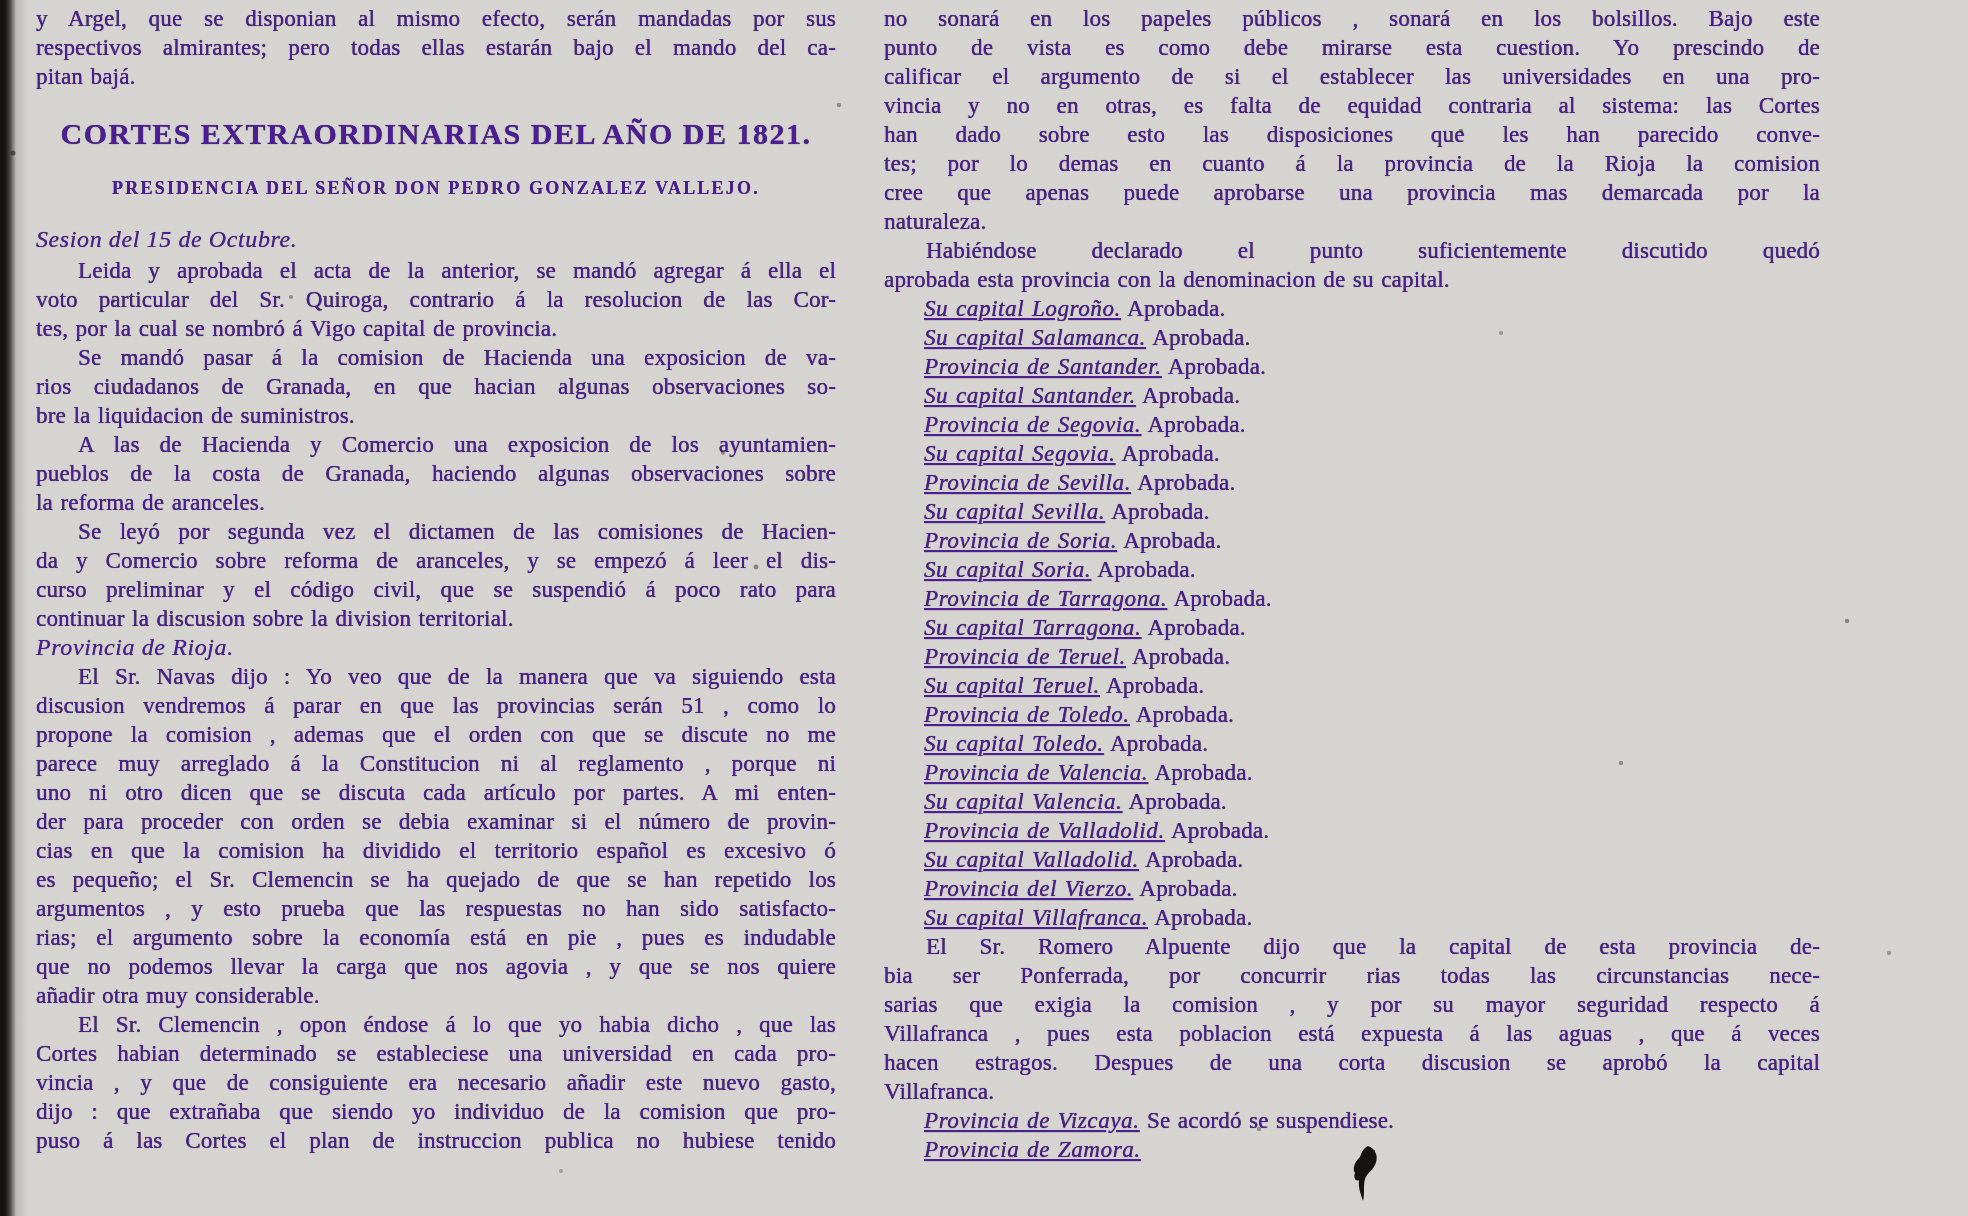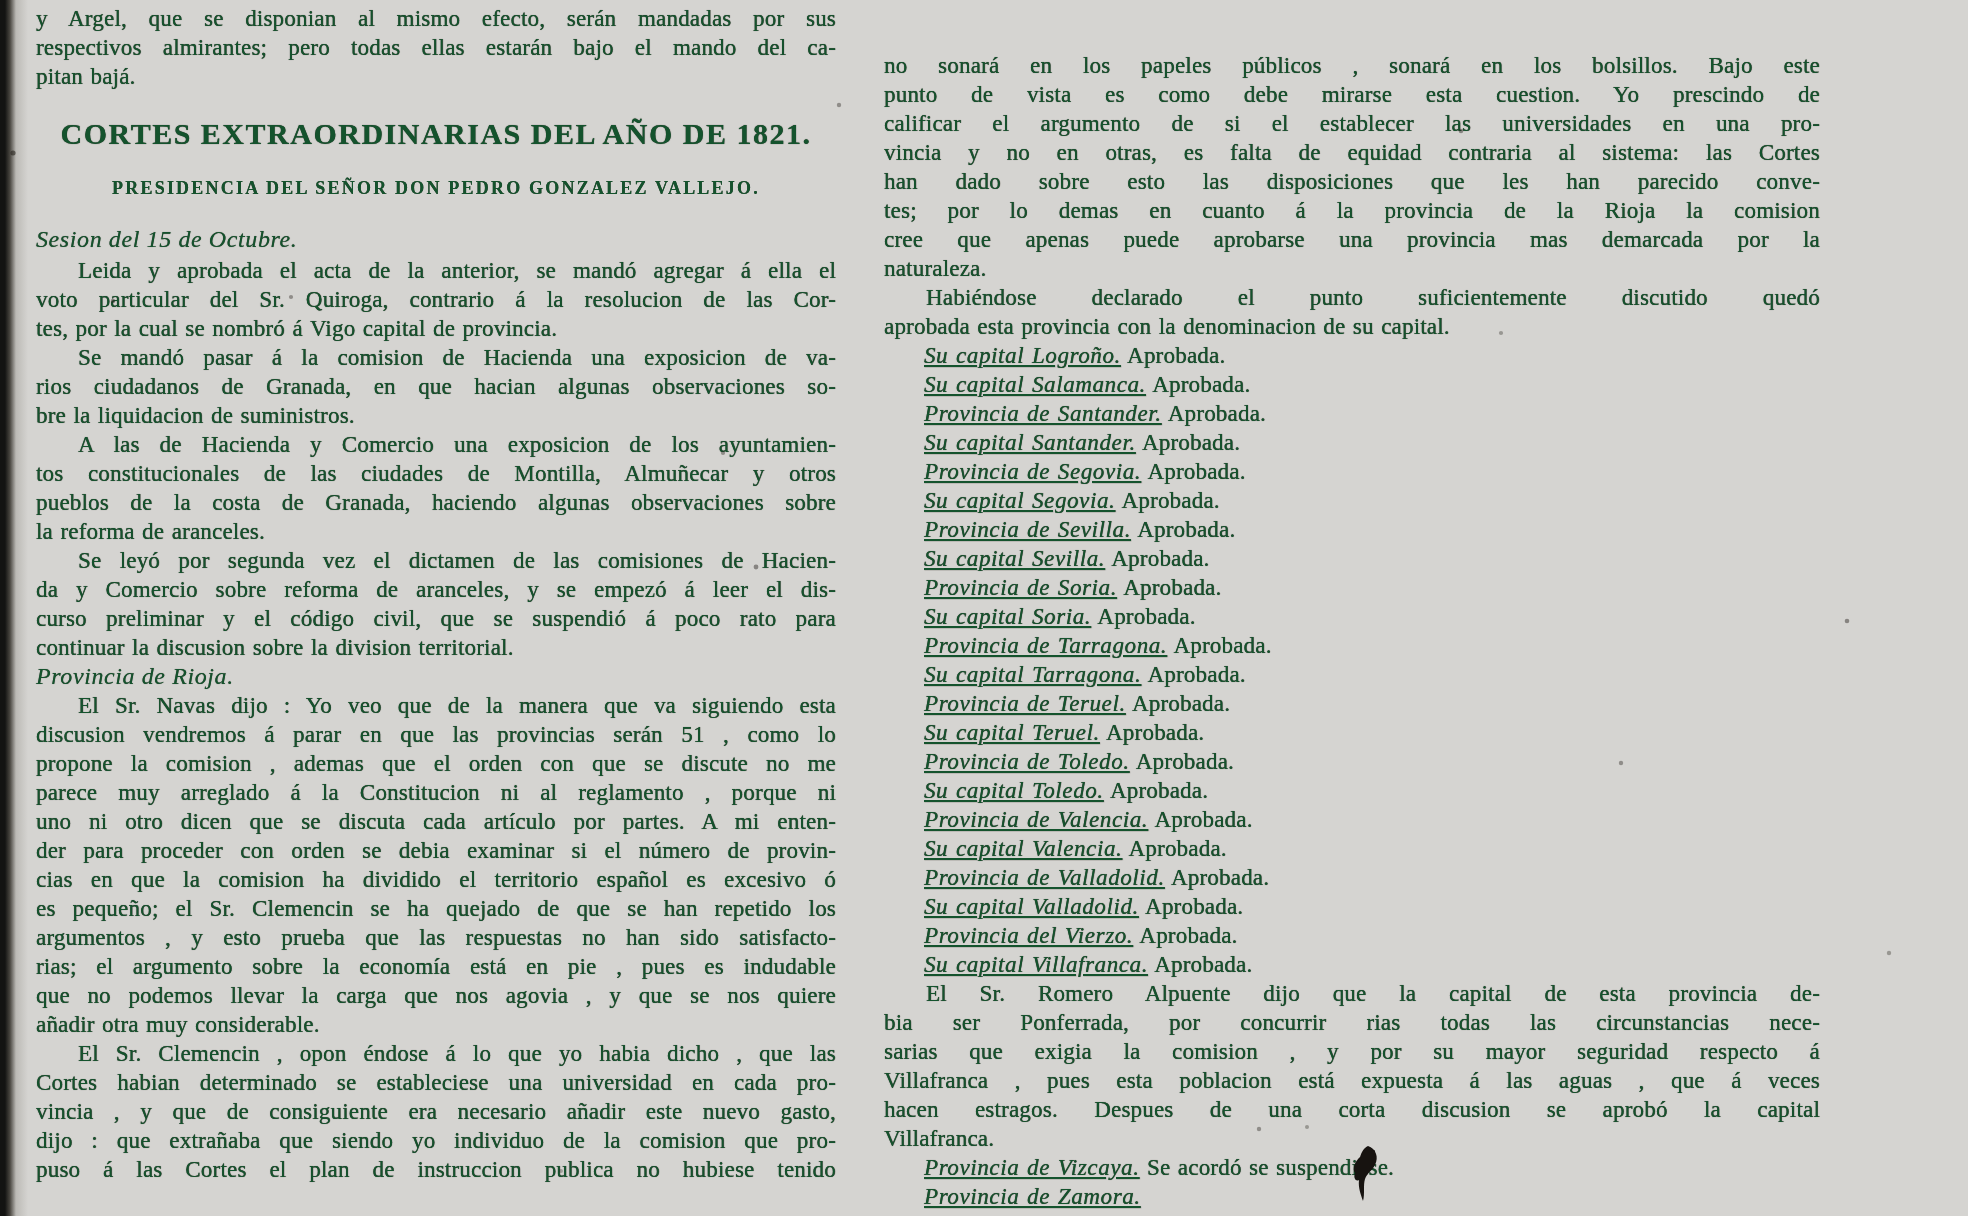--- a/index.html
+++ b/index.html
@@ -1,26 +1,26 @@
 <!DOCTYPE html>
 <html><head>
 <meta charset="utf-8">
 <style>
   html,body{margin:0;padding:0;background:#d5d4d1;}
   .page{
     position:relative;width:1968px;height:1216px;background:#d5d4d1;overflow:hidden;
-    font-family:"Liberation Serif","DejaVu Serif",serif;color:#14532d;
+    font-family:"Liberation Serif","DejaVu Serif",serif;color:#4c1d95;
   }
   .scan-edge{
     position:absolute;left:0;top:0;width:28px;height:100%;
     background:linear-gradient(90deg,#131312 0px,#131312 5px,#4a4741 10px,rgba(140,137,130,.35) 16px,rgba(213,212,209,0) 28px);
   }
   .col{position:absolute;top:4px;}
   .col-left{left:36px;width:800px;}
-  .col-right{left:884px;width:936px;margin-top:47px;}
+  .col-right{left:884px;width:936px;}
   .line{
     font-size:23px;line-height:29px;
     text-align:justify;text-align-last:justify;
     letter-spacing:.2px;word-spacing:1.5px;
     text-shadow:0 0 .7px rgba(34,29,22,.85), .4px .4px .4px rgba(34,29,22,.35);
     white-space:normal;
   }
   .line.endline{text-align-last:left;}
   .line.indent{text-indent:42px;}
   .list-line{text-align-last:left;text-indent:40px;}
@@ -77,21 +77,20 @@
         <div class="line">voto particular del Sr. Quiroga, contrario á la resolucion de las Cor-</div>
         <div class="line endline">tes, por la cual se nombró á Vigo capital de provincia.</div>
       </div>
       <div class="para">
         <div class="line indent">Se mandó pasar á la comision de Hacienda una exposicion de va-</div>
         <div class="line">rios ciudadanos de Granada, en que hacian algunas observaciones so-</div>
         <div class="line endline">bre la liquidacion de suministros.</div>
       </div>
       <div class="para">
         <div class="line indent">A las de Hacienda y Comercio una exposicion de los ayuntamien-</div>
-        <div class="line">tos constitucionales de las ciudades de Montilla, Almuñecar y otros</div>
         <div class="line">pueblos de la costa de Granada, haciendo algunas observaciones sobre</div>
         <div class="line endline">la reforma de aranceles.</div>
       </div>
       <div class="para">
         <div class="line indent">Se leyó por segunda vez el dictamen de las comisiones de Hacien-</div>
         <div class="line">da y Comercio sobre reforma de aranceles, y se empezó á leer el dis-</div>
         <div class="line">curso preliminar y el código civil, que se suspendió á poco rato para</div>
         <div class="line endline">continuar la discusion sobre la division territorial.</div>
       </div>
       <div class="center-italic inline">Provincia de Rioja.</div>

